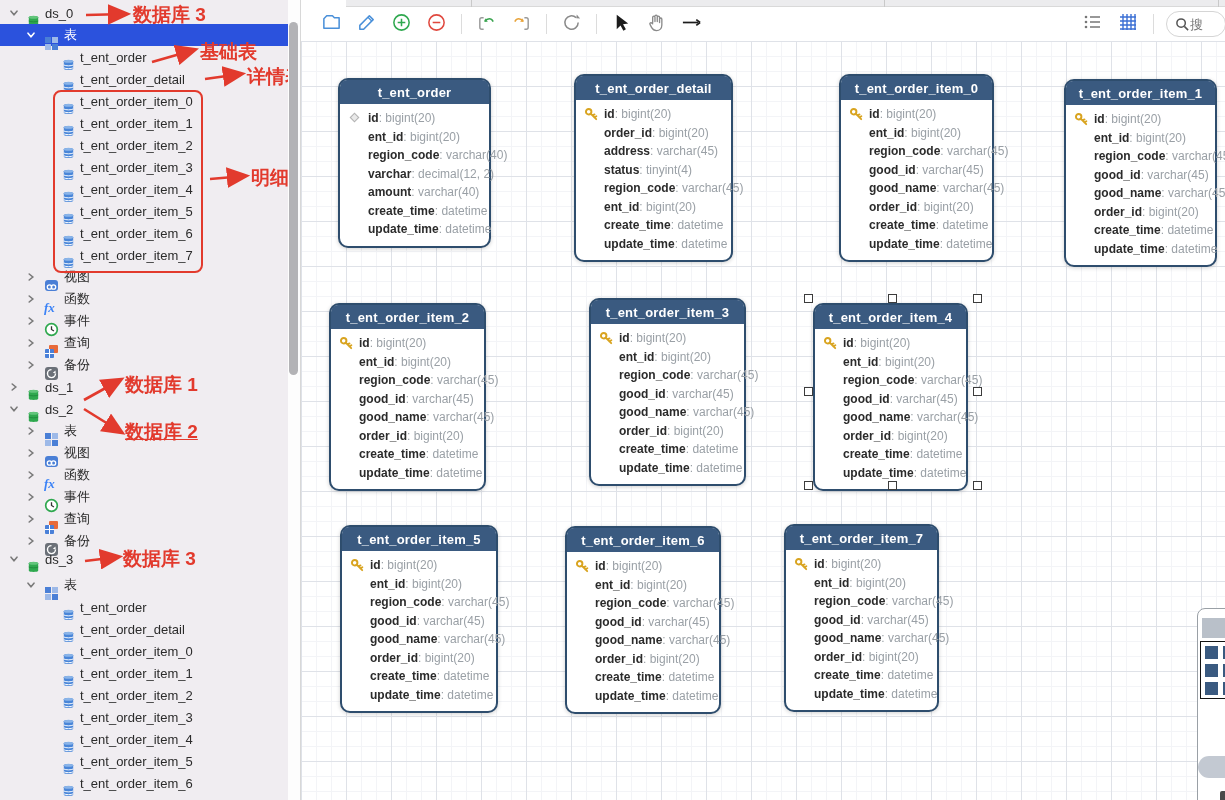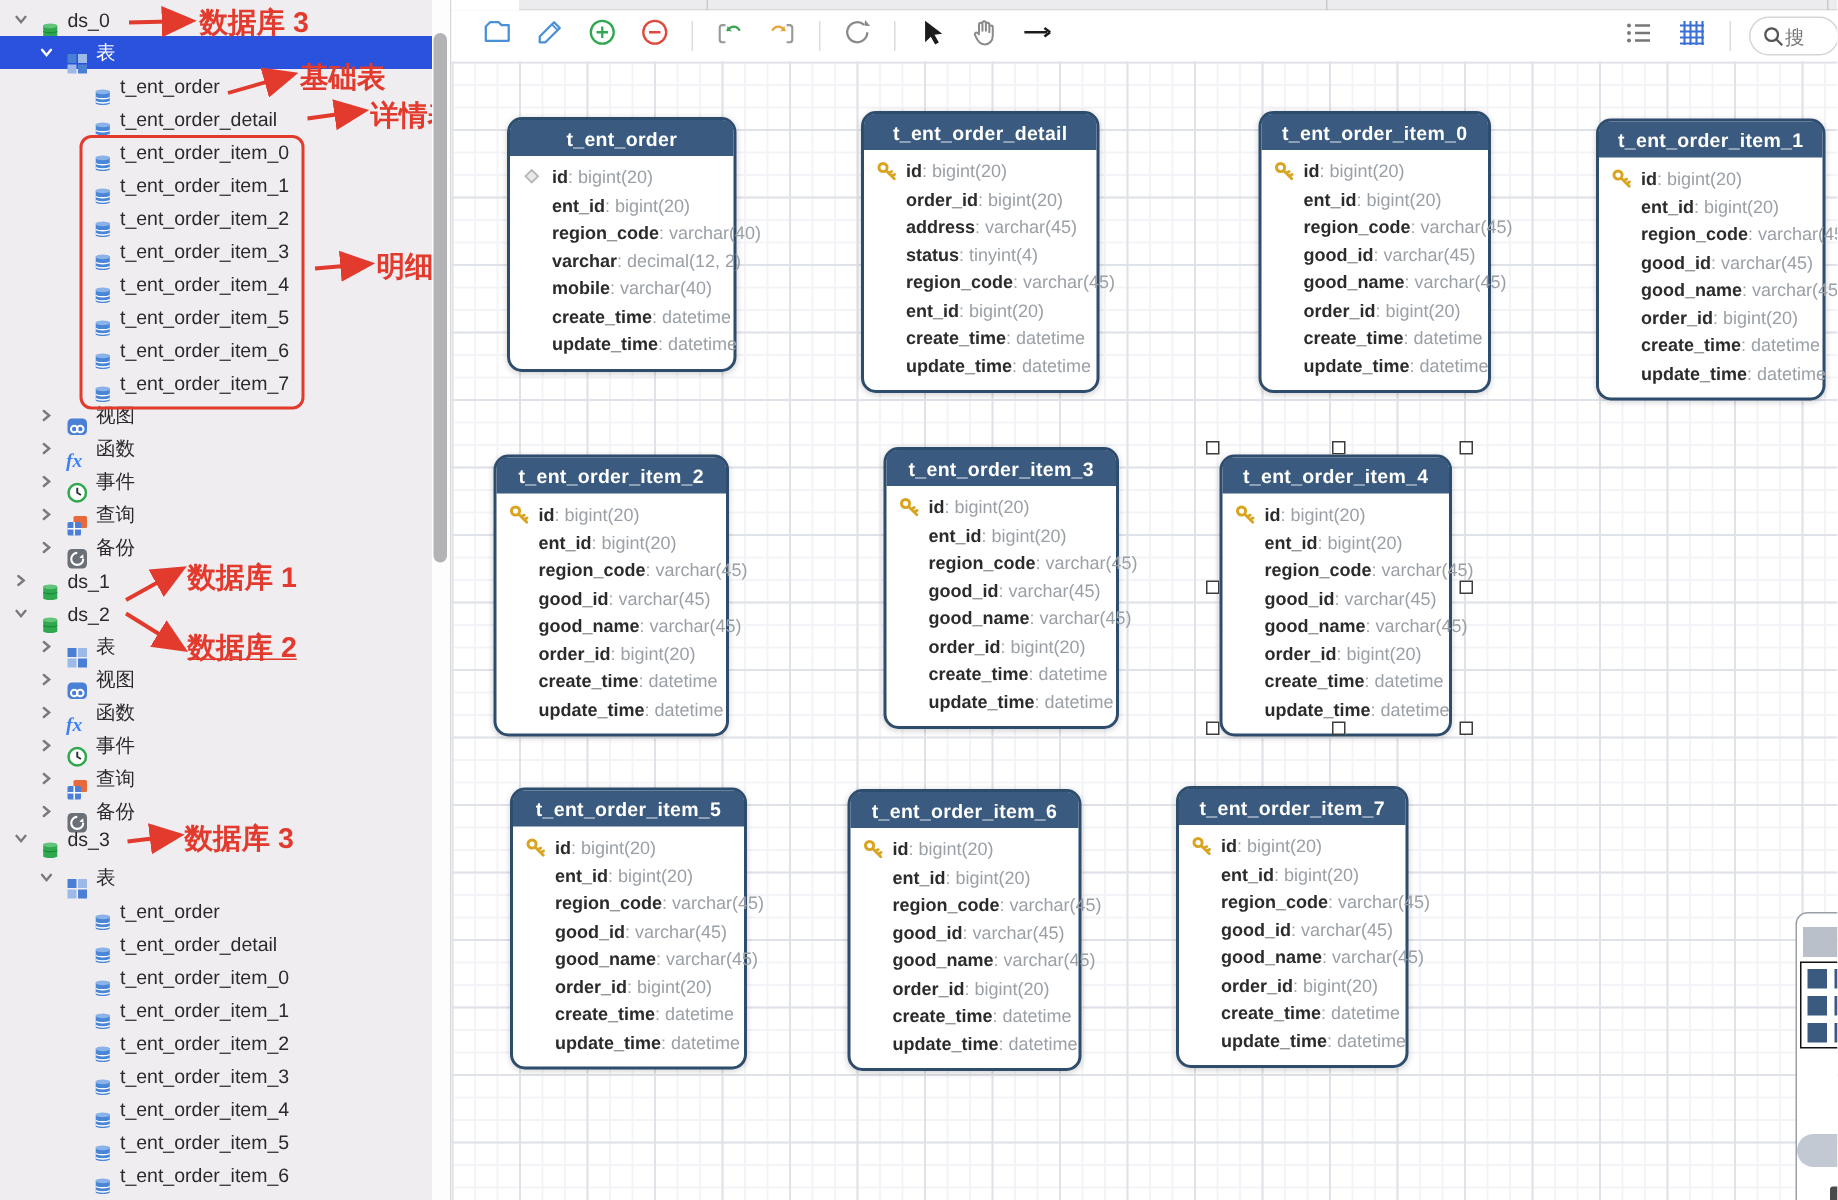--- a/index.html
+++ b/index.html
@@ -5,21 +5,21 @@
   * { margin:0; padding:0; box-sizing:border-box; }
   html,body { width:1225px; height:800px; overflow:hidden; }
   body { font-family:"Liberation Sans","DejaVu Sans",sans-serif; background:#fff; }
   #app { position:relative; width:1225px; height:800px; overflow:hidden; background:#fff; }
 
   
   #sidebar { position:absolute; left:0; top:0; width:288px; height:800px; background:#f0edf1; overflow:hidden; }
   .tree-row { position:absolute; left:0; width:288px; height:22px; display:flex; align-items:center; font-size:13px; color:#2b2b2b; cursor:default; }
   .tree-row.selected { background:#2b52dd; color:#fff; }
   .tr-chev { position:absolute; width:12px; height:12px; display:flex; align-items:center; justify-content:center; }
-  .tr-icon { position:absolute; width:16px; height:16px; display:flex; justify-content:center;margin-top:16px; }
+  .tr-icon { position:absolute; width:16px; height:16px; display:flex; align-items:center; justify-content:center;margin-top:16px; }
   .tr-label { position:absolute; white-space:nowrap; }
   #anno-layer { position:absolute; left:0; top:0; width:310px; height:800px; pointer-events:none; }
   .anno-text { position:absolute; color:#e23a2d; font-size:19px; font-weight:bold; white-space:nowrap; }
   .red-box { position:absolute; border:2.5px solid #e23a2d; border-radius:8px; }
 
   
   #scroll-gutter { position:absolute; left:288px; top:0; width:12px; height:800px; background:#fdfdfd; }
   #scroll-thumb { position:absolute; left:1px; top:22px; width:9px; height:353px; background:#b3b3b6; border-radius:5px; }
 
   
@@ -655,21 +655,21 @@
       <div id="entities">
           <div class="entity" style="left: 37px; top: 37px; width: 153px;">
             <div class="entity-header">t_ent_order</div>
             <div class="entity-body">
               <div class="field"><span class="ficon"><svg width="13" height="13" viewBox="0 0 14 14">
                     <rect x="3.8" y="3.8" width="6.4" height="6.4" transform="rotate(45 7 7)" fill="#e9e9e9" stroke="#b3b3b3" stroke-width="1.2"></rect>
                   </svg></span><span class="fname">id</span><span class="ftype">: bigint(20)</span></div>
               <div class="field"><span class="fname">ent_id</span><span class="ftype">: bigint(20)</span></div>
               <div class="field"><span class="fname">region_code</span><span class="ftype">: varchar(40)</span></div>
               <div class="field"><span class="fname">varchar</span><span class="ftype">: decimal(12, 2)</span></div>
-              <div class="field"><span class="fname">mobile</span><span class="ftype">: varchar(40)</span></div>
+              <div class="field"><span class="fname">amount</span><span class="ftype">: varchar(40)</span></div>
               <div class="field"><span class="fname">create_time</span><span class="ftype">: datetime</span></div>
               <div class="field"><span class="fname">update_time</span><span class="ftype">: datetime</span></div>
             </div>
           </div>
           <div class="entity" style="left: 273px; top: 33px; width: 159px;">
             <div class="entity-header">t_ent_order_detail</div>
             <div class="entity-body">
               <div class="field"><span class="ficon"><svg width="15" height="15" viewBox="0 0 16 16">
                     <circle cx="5" cy="5" r="2.9" fill="none" stroke="#d9a420" stroke-width="2.1"></circle>
                     <path d="M7.3 7.3L13 13M11 11l2.2-1.1M9 9l2.2-1.1" stroke="#d9a420" stroke-width="2" stroke-linecap="round" fill="none"></path>

